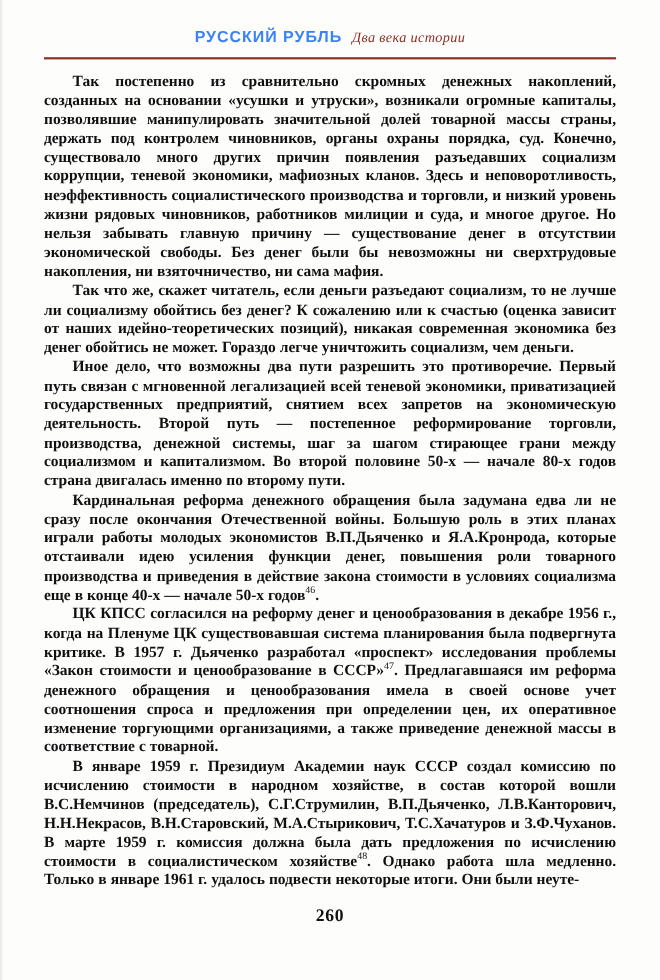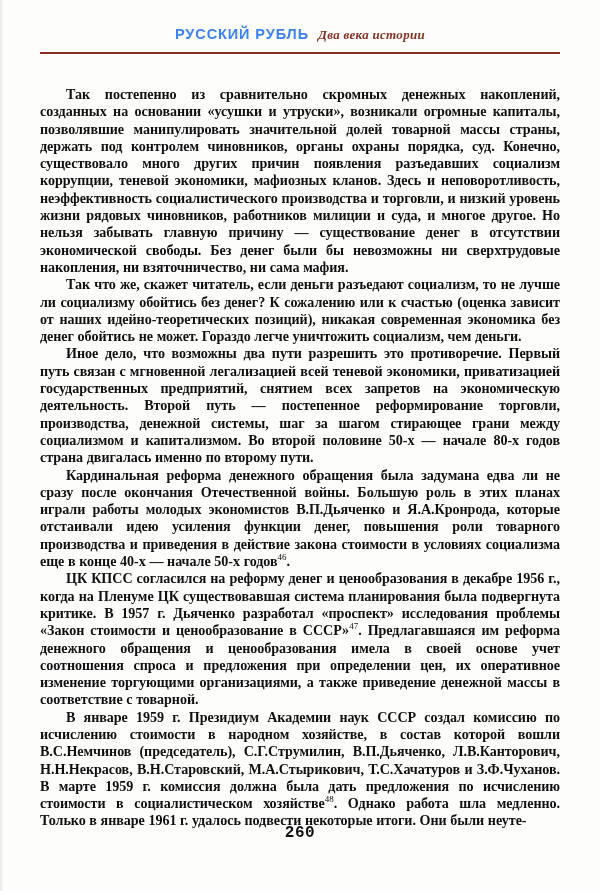--- a/index.html
+++ b/index.html
@@ -55,42 +55,41 @@
   .runhead-title {
     font-family: "Liberation Sans", "DejaVu Sans", sans-serif;
     font-weight: bold;
     font-size: 14.5px;
     letter-spacing: .9px;
     color: #3b82f6;
   }
   .runhead-sub {
     font-family: "Liberation Serif", "DejaVu Serif", serif;
     font-style: italic;
-    font-weight: bold;
+    font-weight: normal;
     font-size: 13px;
     letter-spacing: .3px;
     color: #8a3123;
     margin-left: 9px;
   }
   .runhead-rule {
     position: absolute;
     left: 0;
     top: 52px;
     width: 520px;
     height: 2px;
     background: #8a3123;
   }
 
   
   .body-text {
     position: absolute;
     left: 0;
     top: 66px;
     width: 520px;
-    margin-top: 20px;
   }
   .para {
     margin: 0;
     text-align: justify;
     text-justify: inter-word;
     text-indent: 26px;
     font-size: 14.1px;
     line-height: 17.3px;
     font-weight: 600;
     letter-spacing: -0.05px;
@@ -111,21 +110,20 @@
   .folio {
     position: absolute;
     left: 0;
     top: 824px;
     width: 520px;
     text-align: center;
     font-size: 16px;
     font-weight: 600;
     letter-spacing: .6px;
     color: #111;
-    font-family: Liberation Mono, monospace;
   }
 </style>
 </head>
 <body>
 
 <div class="page"></div>
 <div class="scan-gutter"></div>
 
 <div class="content">
 

